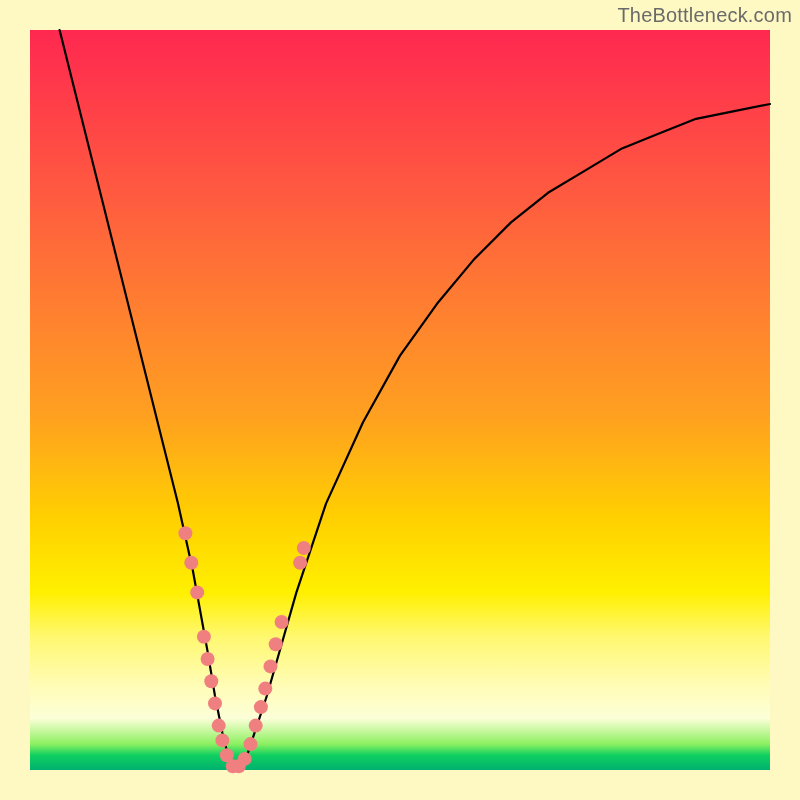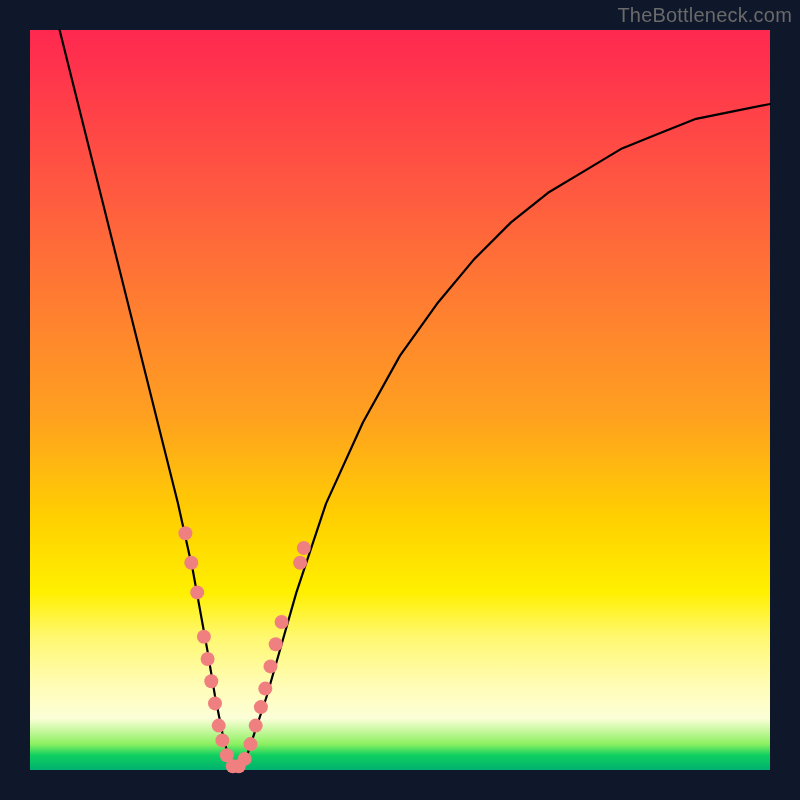--- a/index.html
+++ b/index.html
@@ -8,21 +8,21 @@
     width: 800px;
     height: 800px;
     background: #000;
     overflow: hidden;
     font-family: Arial, Helvetica, sans-serif;
   }
   .frame {
     position: relative;
     width: 800px;
     height: 800px;
-    background: #0f172a;
+    background: #fef9c3;
   }
   .plot-area {
     position: absolute;
     left: 30px;
     top: 30px;
     width: 740px;
     height: 740px;
     
     background: linear-gradient(to bottom,
       #ff2850 0%,

